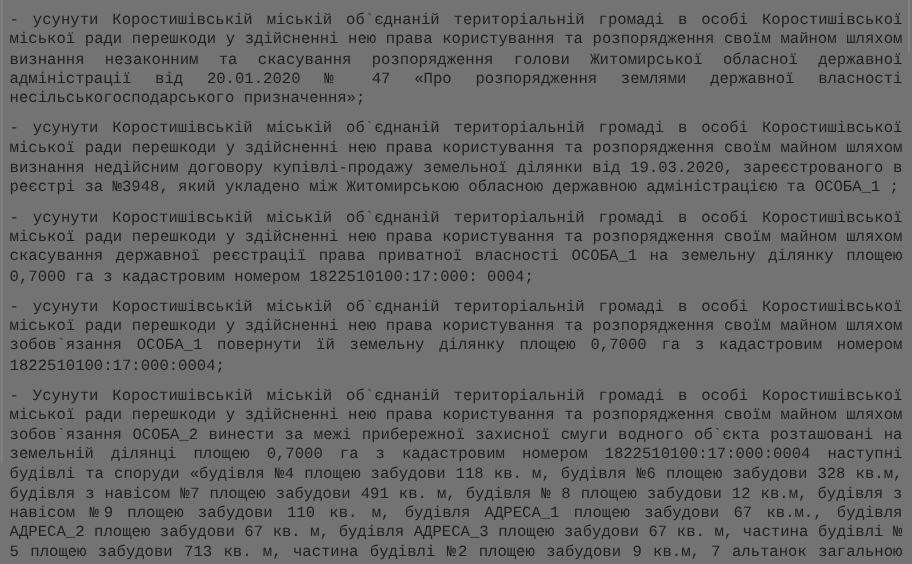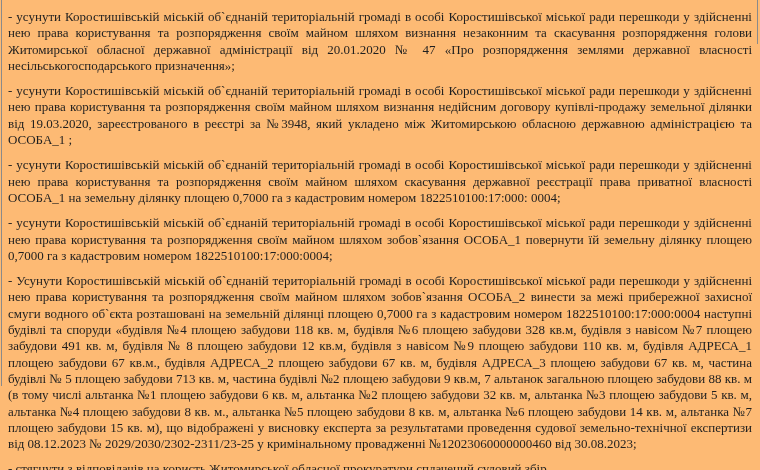--- a/index.html
+++ b/index.html
@@ -8,23 +8,23 @@
     width: 760px;
     height: 470px;
     overflow: hidden;
     background: #f5f5f5;
   }
   .page {
     position: relative;
     box-sizing: border-box;
     width: 760px;
     height: 470px;
-    background: #fdba74;
+    background: #737373;
     padding: 9px 8px 0 8px;
-    font-family: Liberation Serif, serif;
+    font-family: Liberation Mono, monospace;
     font-size: 13px;
     line-height: 16.3px;
     color: #1f1f1f;
   }
   .para {
     margin: 0 0 9px 0;
     text-align: justify;
     text-justify: inter-word;
   }
   .edge-left {

